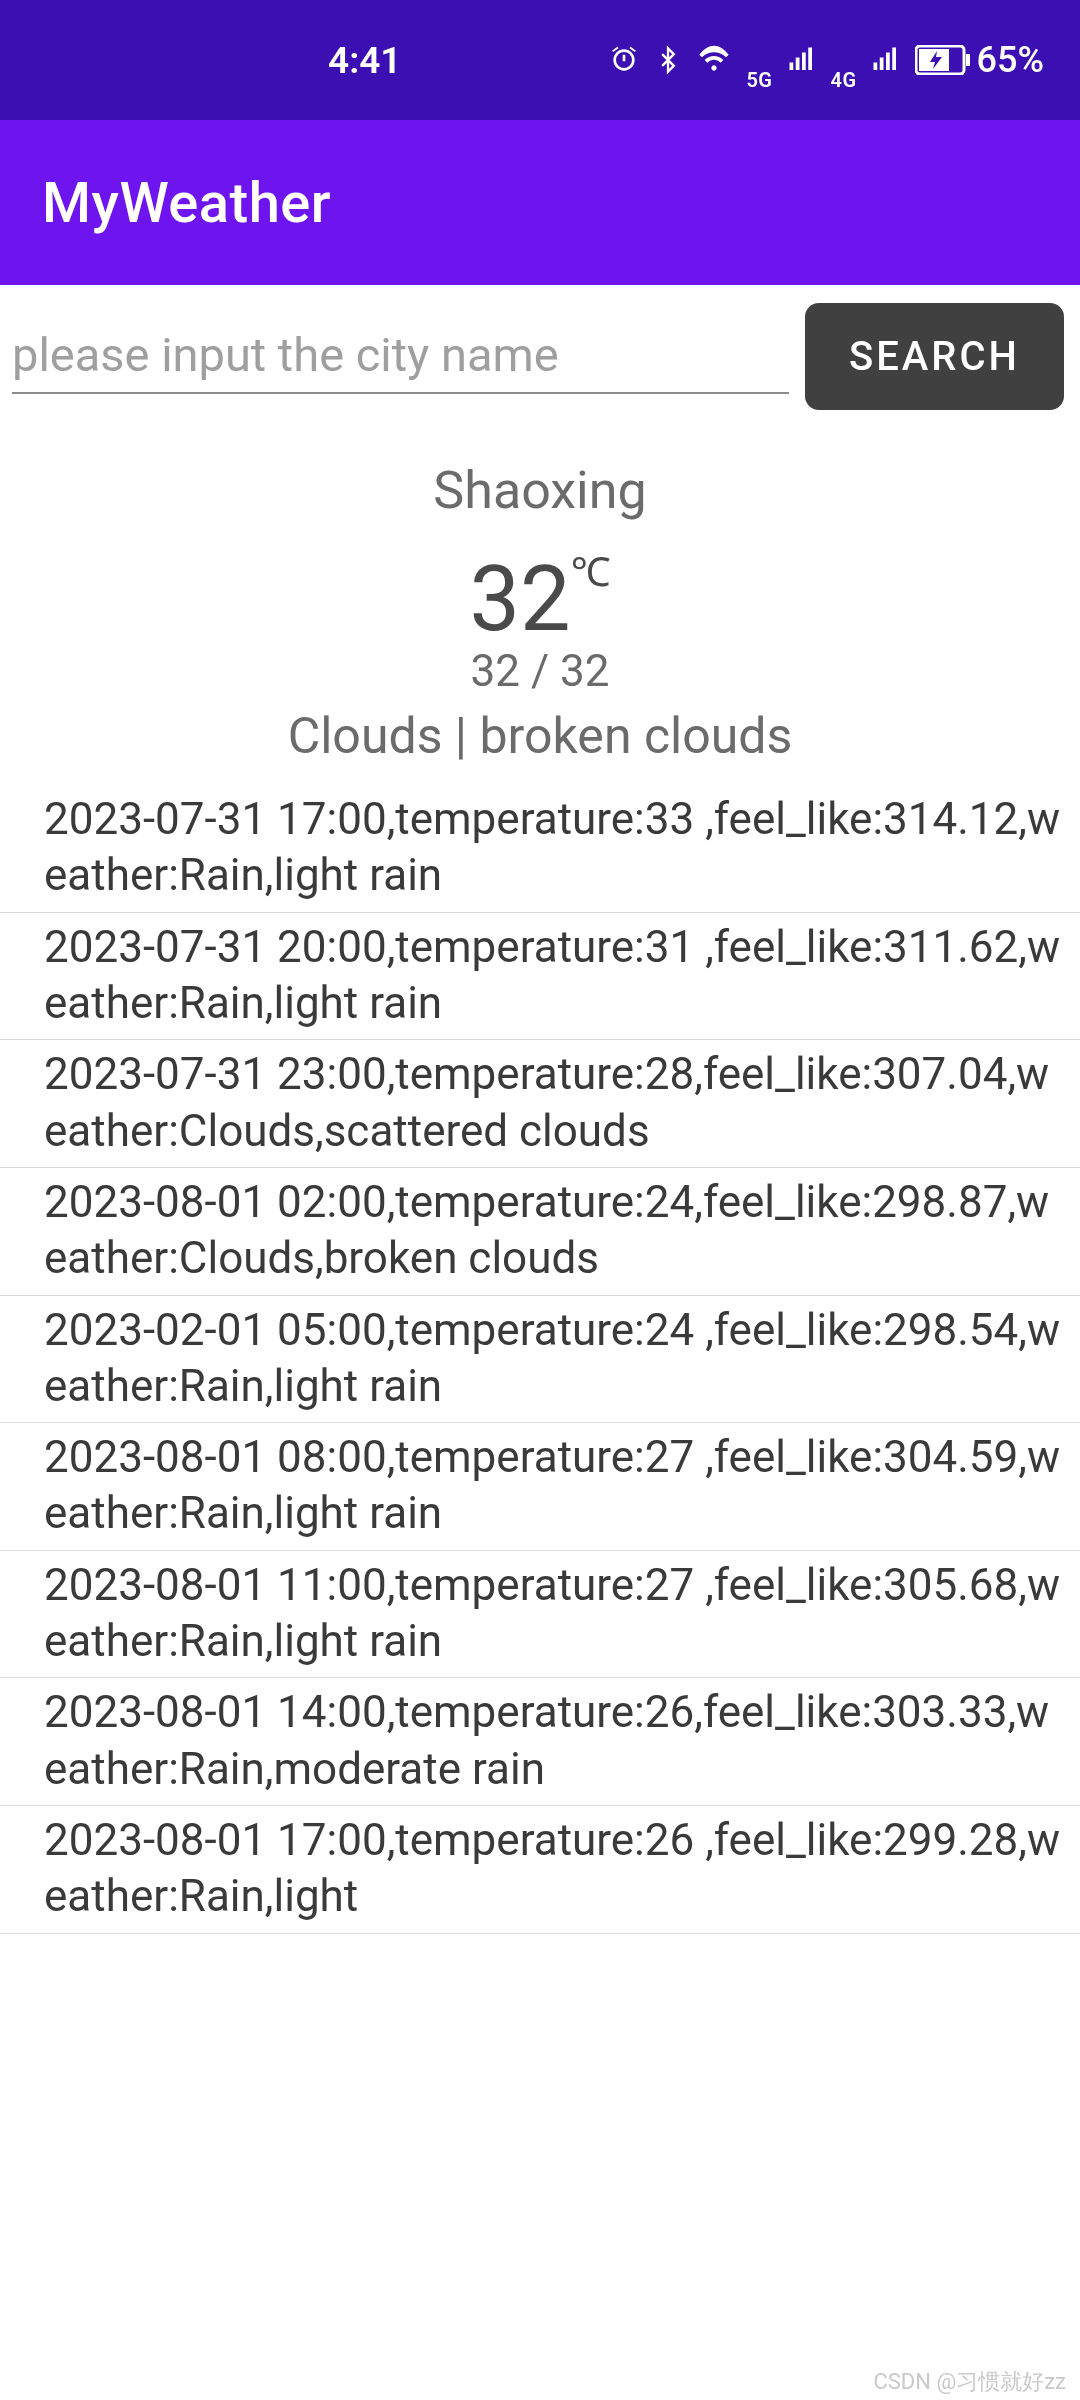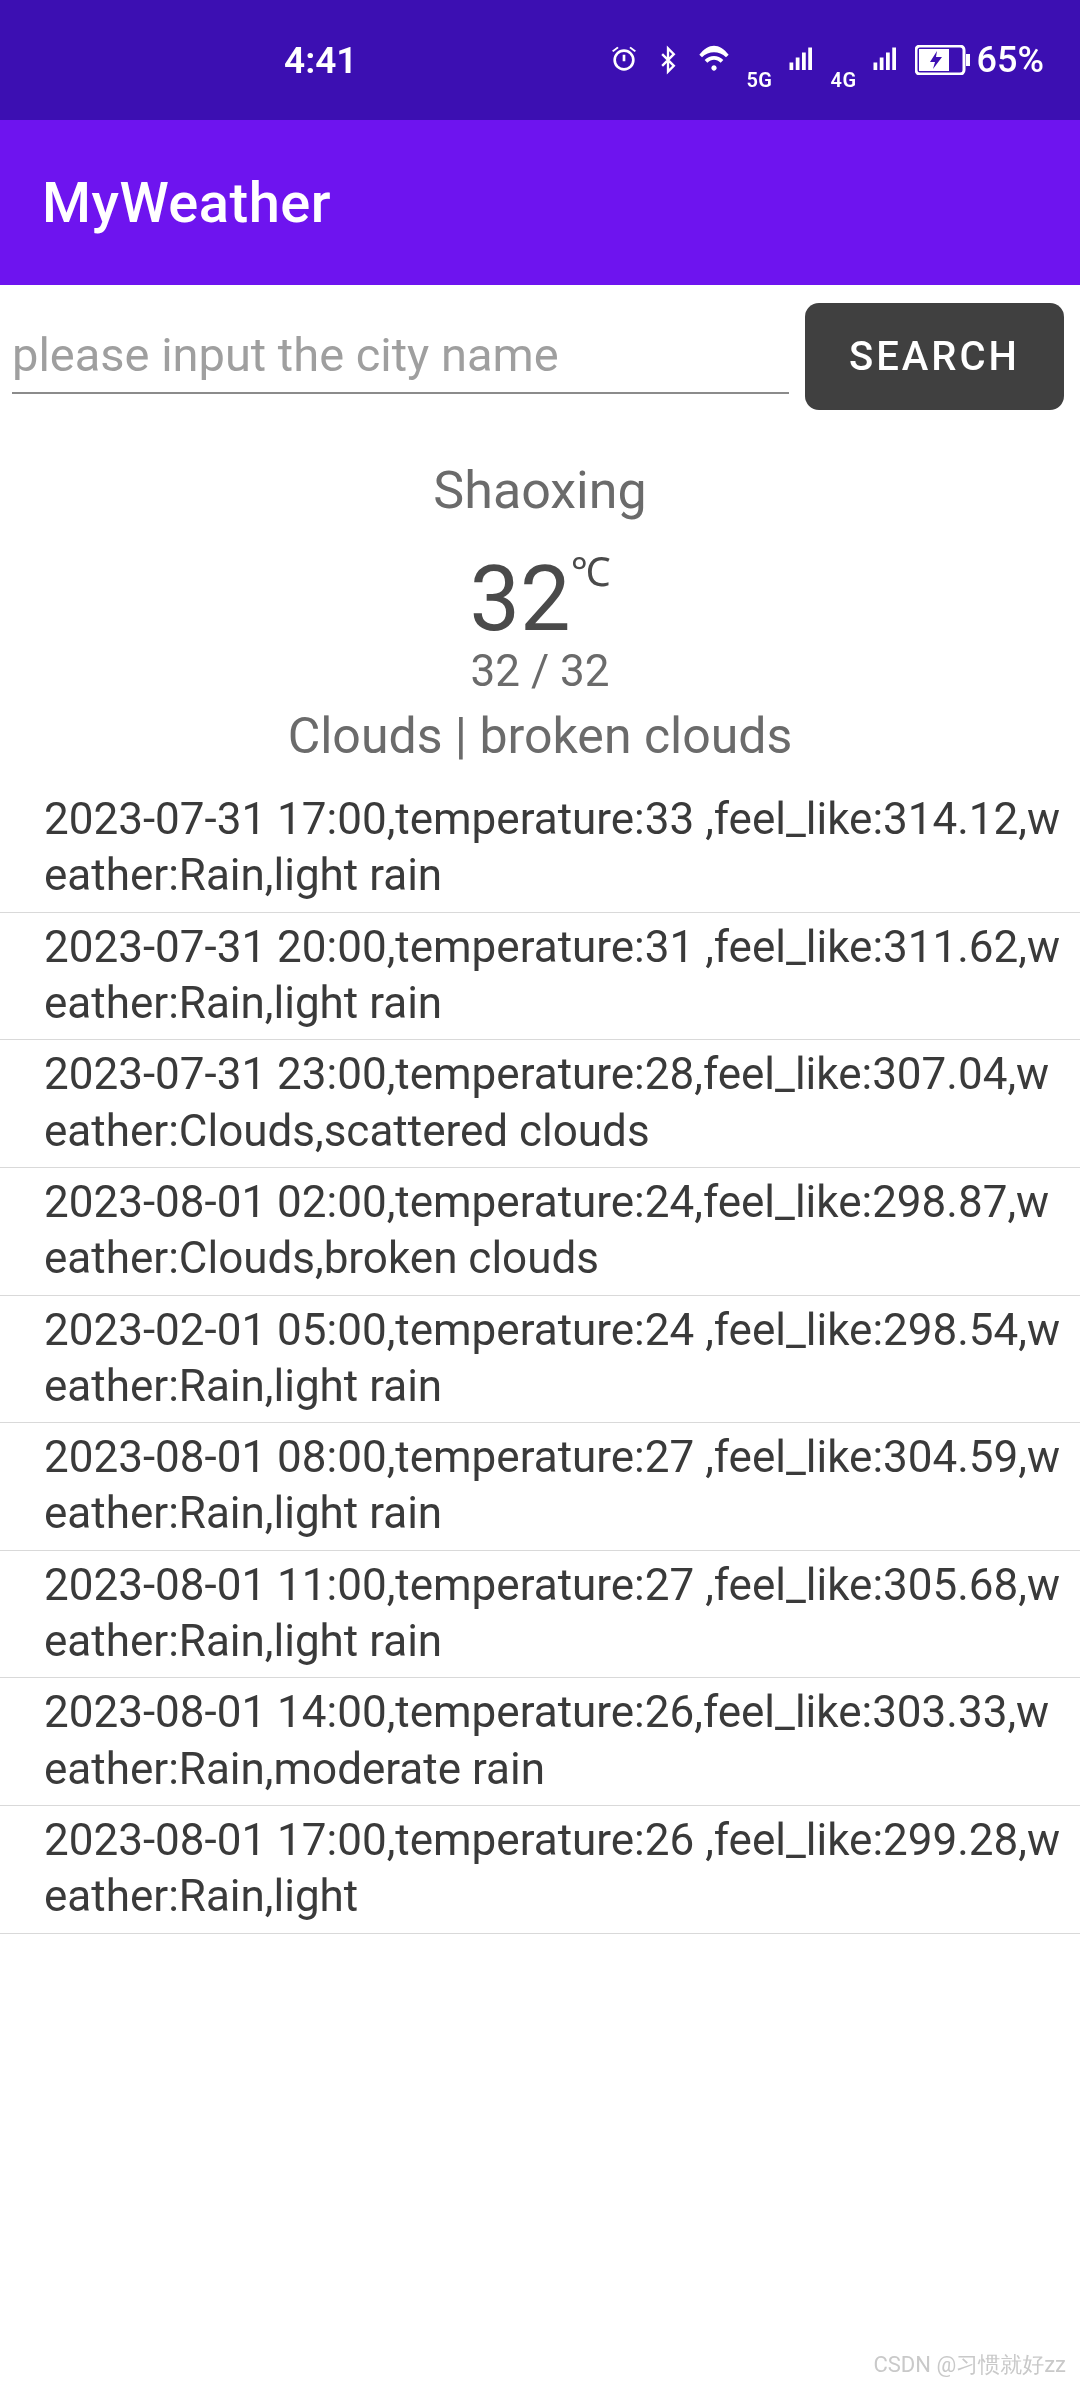--- a/index.html
+++ b/index.html
@@ -9,21 +9,21 @@
     height: 120px;
     background: #3c0fb2;
     color: #ffffff;
     display: flex;
     align-items: center;
     justify-content: space-between;
     padding: 0 36px 0 284px;
     font-size: 36px;
     font-weight: 500;
   }
-  .status-bar .time { font-size: 37px; font-weight: 600; }
+  .status-bar .time { font-size: 37px; font-weight: 600; margin-left: 44px; }
   .status-bar .right { display: flex; align-items: center; gap: 14px; }
   .status-bar svg { display: block; }
   .status-net-label { font-size: 20px; font-weight: 600; letter-spacing: 0.5px; align-self: flex-start; margin-top: 40px; }
   .status-batt { display: flex; align-items: center; gap: 6px; }
 
   .app-bar {
     width: 100%;
     height: 165px;
     background: #6e14ef;
     color: #ffffff;
@@ -88,21 +88,21 @@
     font-size: 44px;
     line-height: 1.28;
     color: #3a3a3a;
     word-break: break-all;
   }
   .forecast-item:first-child { border-top: none; }
 
   .watermark {
     position: absolute;
     right: 14px;
-    bottom: 20px;
+    bottom: 3px;
     font-size: 22px;
     color: #c9c9c9;
   }
 </style>
 </head>
 <body>
 
 <div class="status-bar">
   <span class="time">4:41</span>
   <div class="right">

